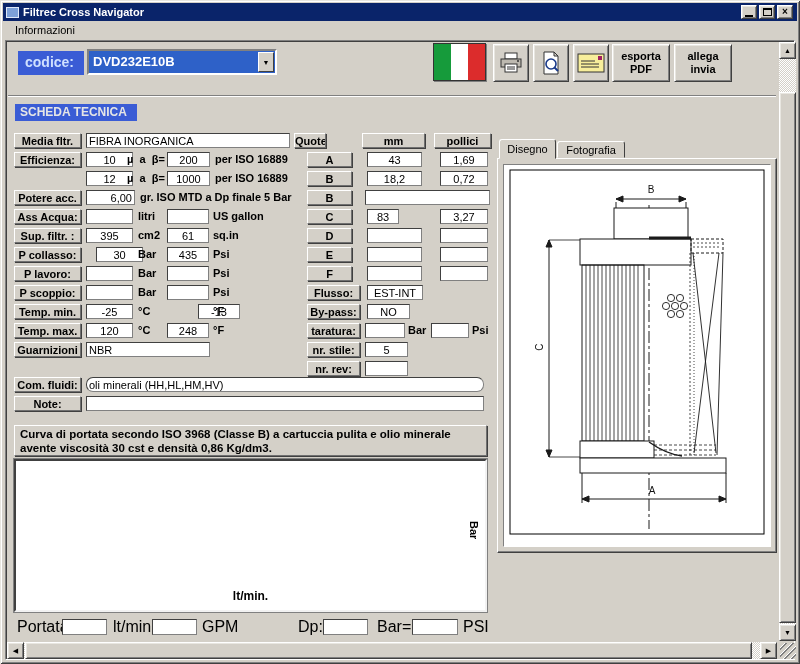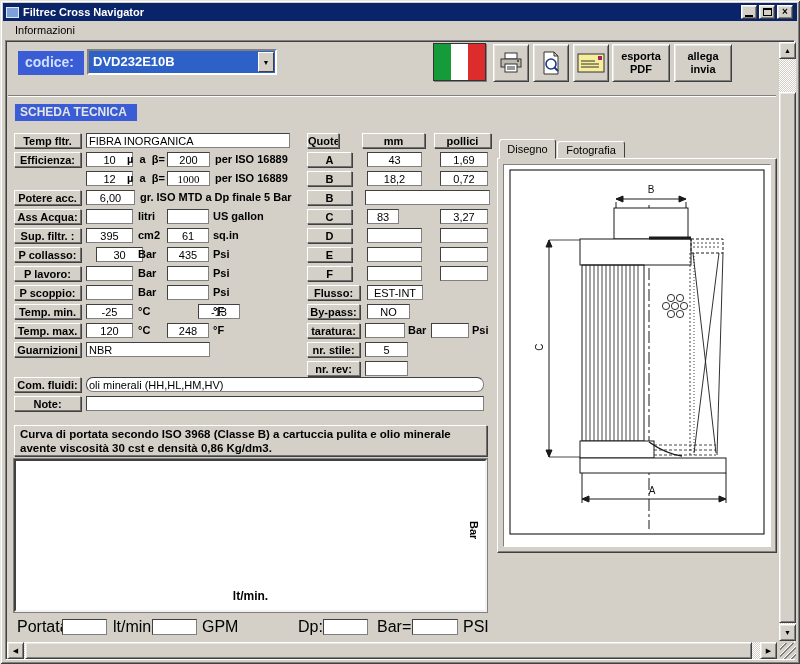--- a/index.html
+++ b/index.html
@@ -137,36 +137,36 @@
   </div>
   <div class="toolbtn" style="left:612px;width:58px;">
     <span class="bl">esporta</span>
     <span class="bl">PDF</span>
   </div>
 
   <div class="sep"></div>
 
   <div class="bluebox scheda">SCHEDA TECNICA</div>
 
-  <div class="lbl" style="left:14px;top:133px;width:67px">Temp fltr.</div>
+  <div class="lbl" style="left:14px;top:133px;width:67px">Media fltr.</div>
   <input class="inp" style="left: 86px; top: 133px; width: 204px;" value="FIBRA INORGANICA">
 
   <div class="lbl" style="left:14px;top:152px;width:67px">Efficienza:</div>
   <input class="inp c" style="left: 86px; top: 152px; width: 47px;" value="10">
   <div class="txt" style="left:126px;top:152px;width:40px;text-align:center">µ  a  β=</div>
   <input class="inp c" style="left: 167px; top: 152px; width: 43px;" value="200">
   <div class="txt" style="left:215px;top:152px">per ISO 16889</div>
 
   <input class="inp c" style="left: 86px; top: 171px; width: 47px;" value="12">
   <div class="txt" style="left:126px;top:171px;width:40px;text-align:center">µ  a  β=</div>
-  <input class="inp c" style="left: 167px; top: 171px; width: 43px; font-family: Liberation Serif, serif;" value="1000">
+  <input class="inp c" style="left: 167px; top: 171px; width: 43px;" value="1000">
   <div class="txt" style="left:215px;top:171px">per ISO 16889</div>
 
   <div class="lbl" style="left:14px;top:190px;width:67px">Potere acc.</div>
-  <input class="inp c" style="left: 86px; top: 190px; width: 49px;" value="6,00">
+  <input class="inp c" style="left: 86px; top: 190px; width: 49px; text-align: right;" value="6,00">
   <div class="txt" style="left:140px;top:190px">gr. ISO MTD a Dp finale 5 Bar</div>
 
   <div class="lbl" style="left:14px;top:209px;width:67px">Ass Acqua:</div>
   <input class="inp c" style="left: 86px; top: 209px; width: 47px;" value="">
   <div class="txt" style="left:138px;top:209px">litri</div>
   <input class="inp c" style="left: 167px; top: 209px; width: 42px;" value="">
   <div class="txt" style="left:213px;top:209px">US gallon</div>
 
   <div class="lbl" style="left:14px;top:228px;width:67px">Sup. filtr. :</div>
   <input class="inp c" style="left: 86px; top: 228px; width: 47px;" value="395">
@@ -200,21 +200,21 @@
 
   <div class="lbl" style="left:14px;top:323px;width:67px">Temp. max.</div>
   <input class="inp c" style="left: 86px; top: 323px; width: 47px;" value="120">
   <div class="txt" style="left:138px;top:323px">°C</div>
   <input class="inp c" style="left: 167px; top: 323px; width: 42px;" value="248">
   <div class="txt" style="left:213px;top:323px">°F</div>
 
   <div class="lbl" style="left:14px;top:342px;width:67px">Guarnizioni</div>
   <input class="inp" style="left: 86px; top: 342px; width: 124px;" value="NBR">
 
-  <div class="lbl" style="left:307px;top:133px;width:32px">Quote</div>
+  <div class="lbl" style="left:294px;top:133px;width:32px">Quote</div>
   <div class="lbl" style="left:362px;top:133px;width:63px">mm</div>
   <div class="lbl" style="left:434px;top:133px;width:57px">pollici</div>
 
   <div class="lbl" style="left:307px;top:152px;width:45px">A</div>
   <input class="inp c" style="left: 367px; top: 152px; width: 55px;" value="43">
   <input class="inp c" style="left: 440px; top: 152px; width: 48px;" value="1,69">
 
   <div class="lbl" style="left:307px;top:171px;width:45px">B</div>
   <input class="inp c" style="left: 367px; top: 171px; width: 55px;" value="18,2">
   <input class="inp c" style="left: 440px; top: 171px; width: 48px;" value="0,72">

